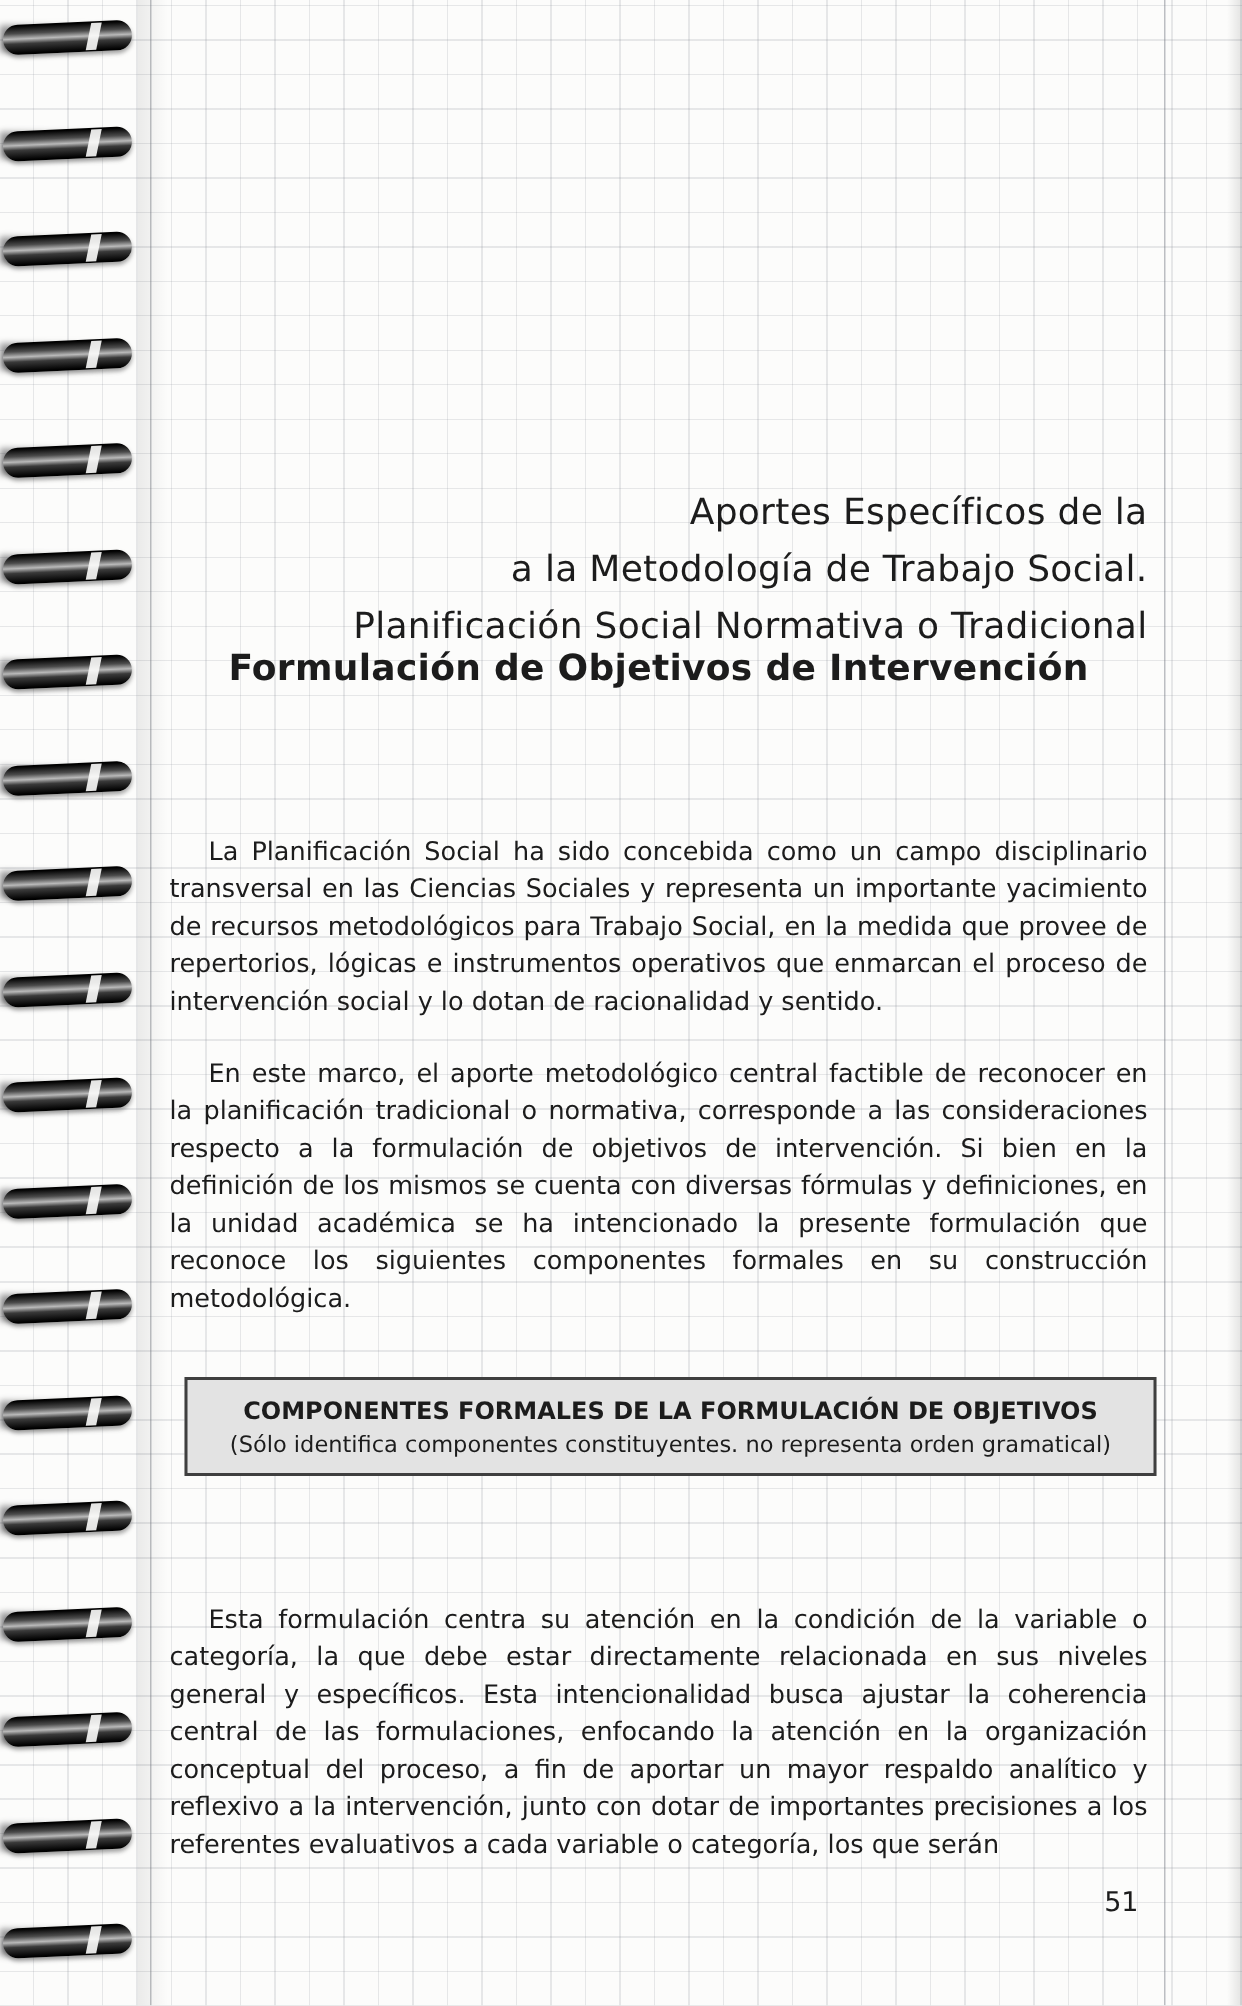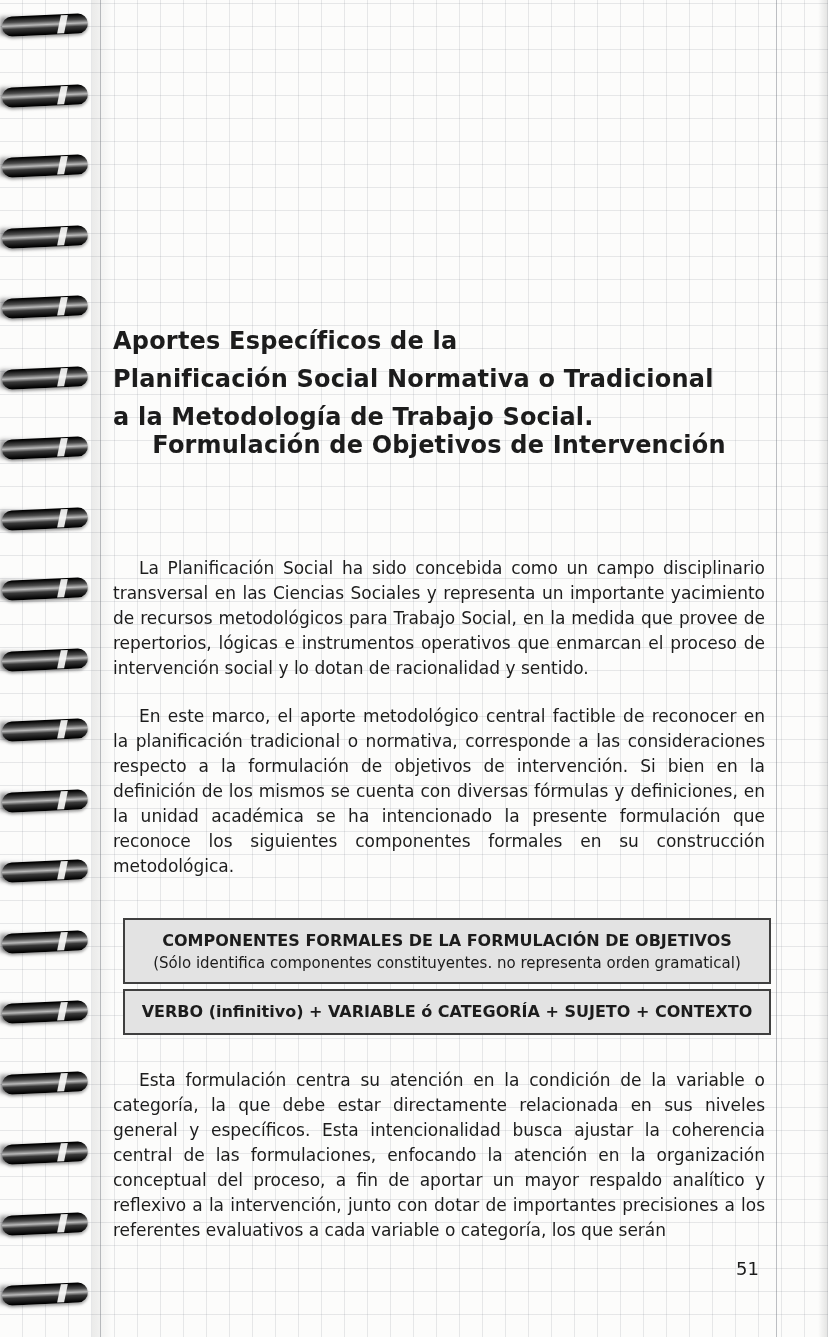--- a/index.html
+++ b/index.html
@@ -68,22 +68,22 @@
     background: rgba(252,252,251,0.9);
     transform: skewX(-14deg);
   }
 
   
   .content { position: absolute; left: 113px; top: 0; width: 652px; height: 100%; }
 
   .title-block {
     position: absolute;
     top: 322px; left: 0; width: 100%;
-    text-align: left;
-    font-weight: bold;
+    text-align: right;
+    font-weight: normal;
     font-size: 24px;
     line-height: 38px;
     letter-spacing: 0.2px;
   }
   .subtitle {
     position: absolute;
     top: 428px; left: 0; width: 100%;
     text-align: center;
     font-weight: bold;
     font-size: 24px;
@@ -210,34 +210,33 @@
       <div class="coil" style="top: 1283px;">
         <div class="coil-shadow"></div>
         <div class="coil-bar"></div>
       </div>
     </div>
 
   <div class="content">
 
     <div class="title-block">
       <div>Aportes Específicos de la</div>
+      <div>a la Metodología de Trabajo Social.</div>
       <div>Planificación Social Normativa o Tradicional</div>
-      <div>a la Metodología de Trabajo Social.</div>
     </div>
 
     <div class="subtitle">Formulación de Objetivos de Intervención</div>
 
     <p class="para p1"><span>La Planificación Social ha sido concebida como un campo disciplinario transversal en las Ciencias Sociales y representa un importante </span><span class="b">yacimiento de recursos metodológicos</span><span> para Trabajo Social, en la medida que provee de repertorios, lógicas e instrumentos operativos que enmarcan el proceso de intervención social y lo dotan de </span><span class="b">racionalidad y sentido</span><span>.</span></p>
     <p class="para p2"><span>En este marco, el aporte metodológico central factible de reconocer en la planificación tradicional o normativa, corresponde a las consideraciones respecto a la formulación de </span><span class="b">objetivos de intervención</span><span>. Si bien en la definición de los mismos se cuenta con diversas fórmulas y definiciones, en la unidad académica se ha intencionado la presente formulación que reconoce los siguientes componentes formales en su construcción metodológica.</span></p>
 
     <div class="box">
       <div class="box-top">
         <div class="box-header">COMPONENTES FORMALES DE LA FORMULACIÓN DE OBJETIVOS</div>
         <div class="box-note">(Sólo identifica componentes constituyentes. no representa orden gramatical)</div>
       </div>
-      <div class="box-bottom">VERBO (infinitivo) + VARIABLE ó CATEGORÍA + SUJETO + CONTEXTO</div>
     </div>
 
     <p class="para p3"><span>Esta formulación centra su atención en la </span><span class="b">condición de la variable o categoría</span><span>, la que debe estar </span><span class="b">directamente relacionada en sus niveles general y específicos</span><span>. Esta intencionalidad busca </span><span class="b">ajustar la coherencia central de las formulaciones</span><span>, enfocando la atención en la </span><span class="b">organización conceptual</span><span> del proceso, a fin de aportar un mayor respaldo analítico y reflexivo a la intervención, junto con dotar de importantes precisiones a los referentes evaluativos a cada variable o categoría, los que serán</span></p>
 
     <div class="page-number">51</div>
   </div>
 </div>
 
 </body></html>

